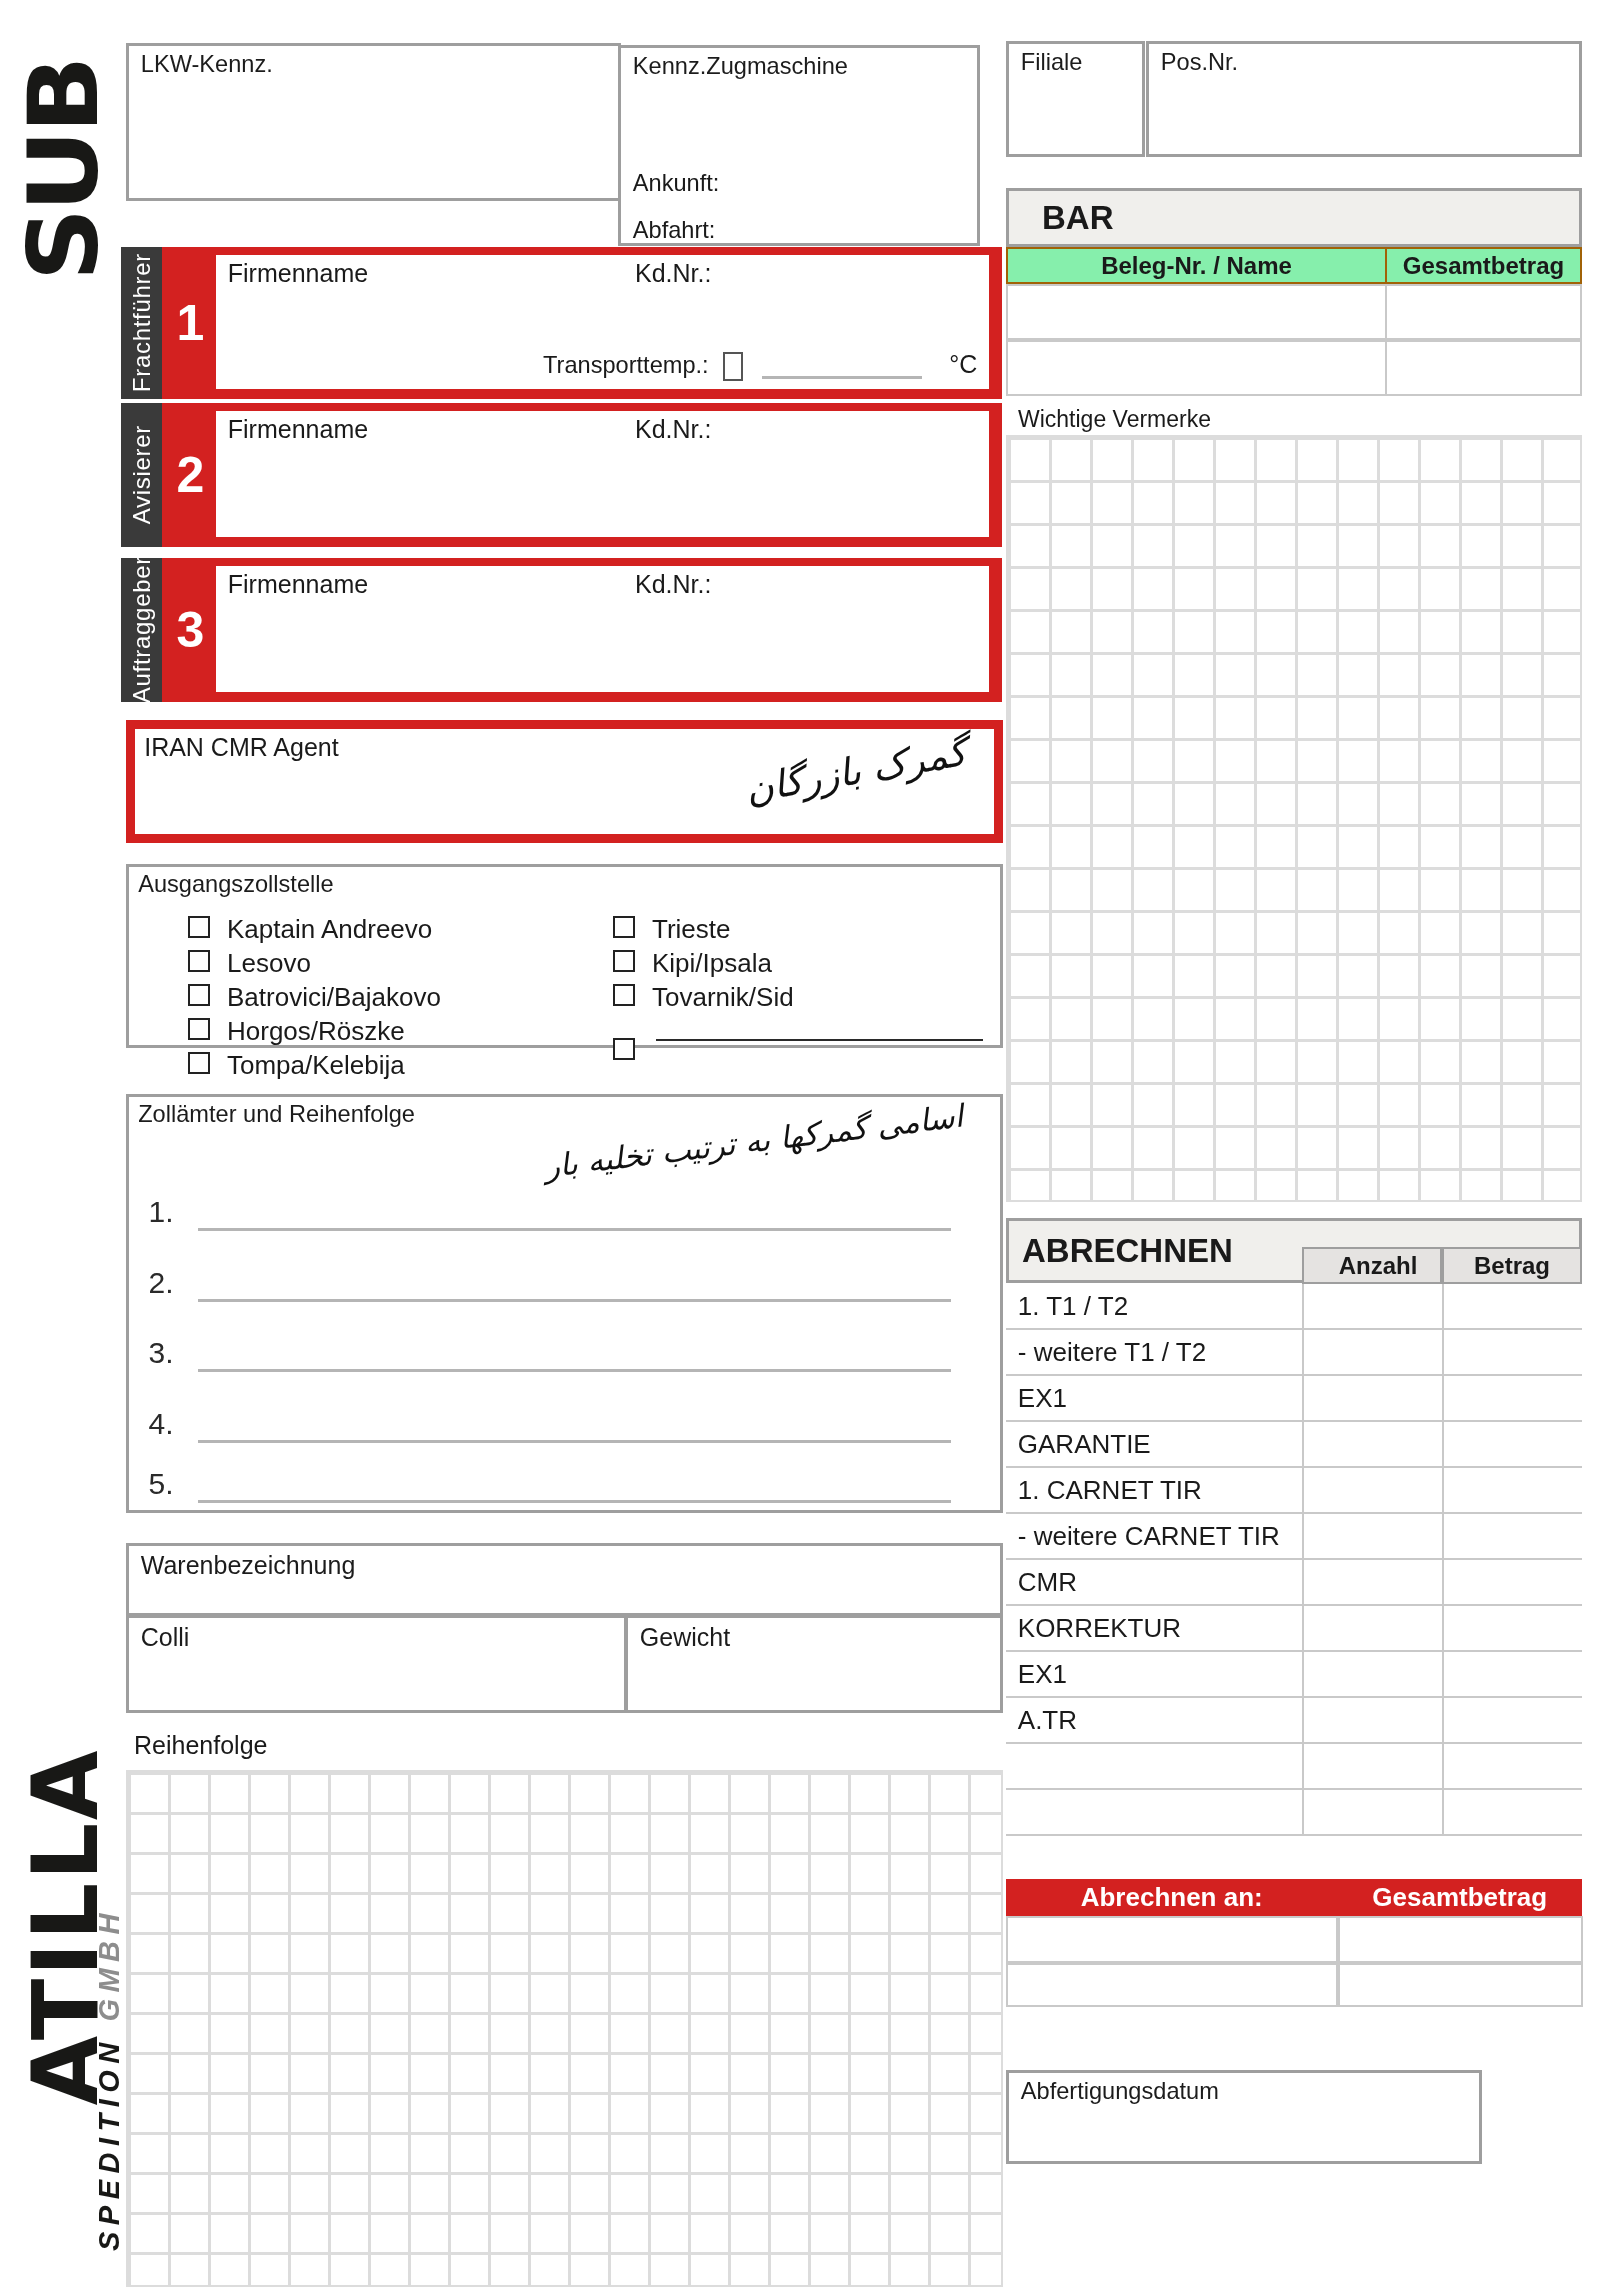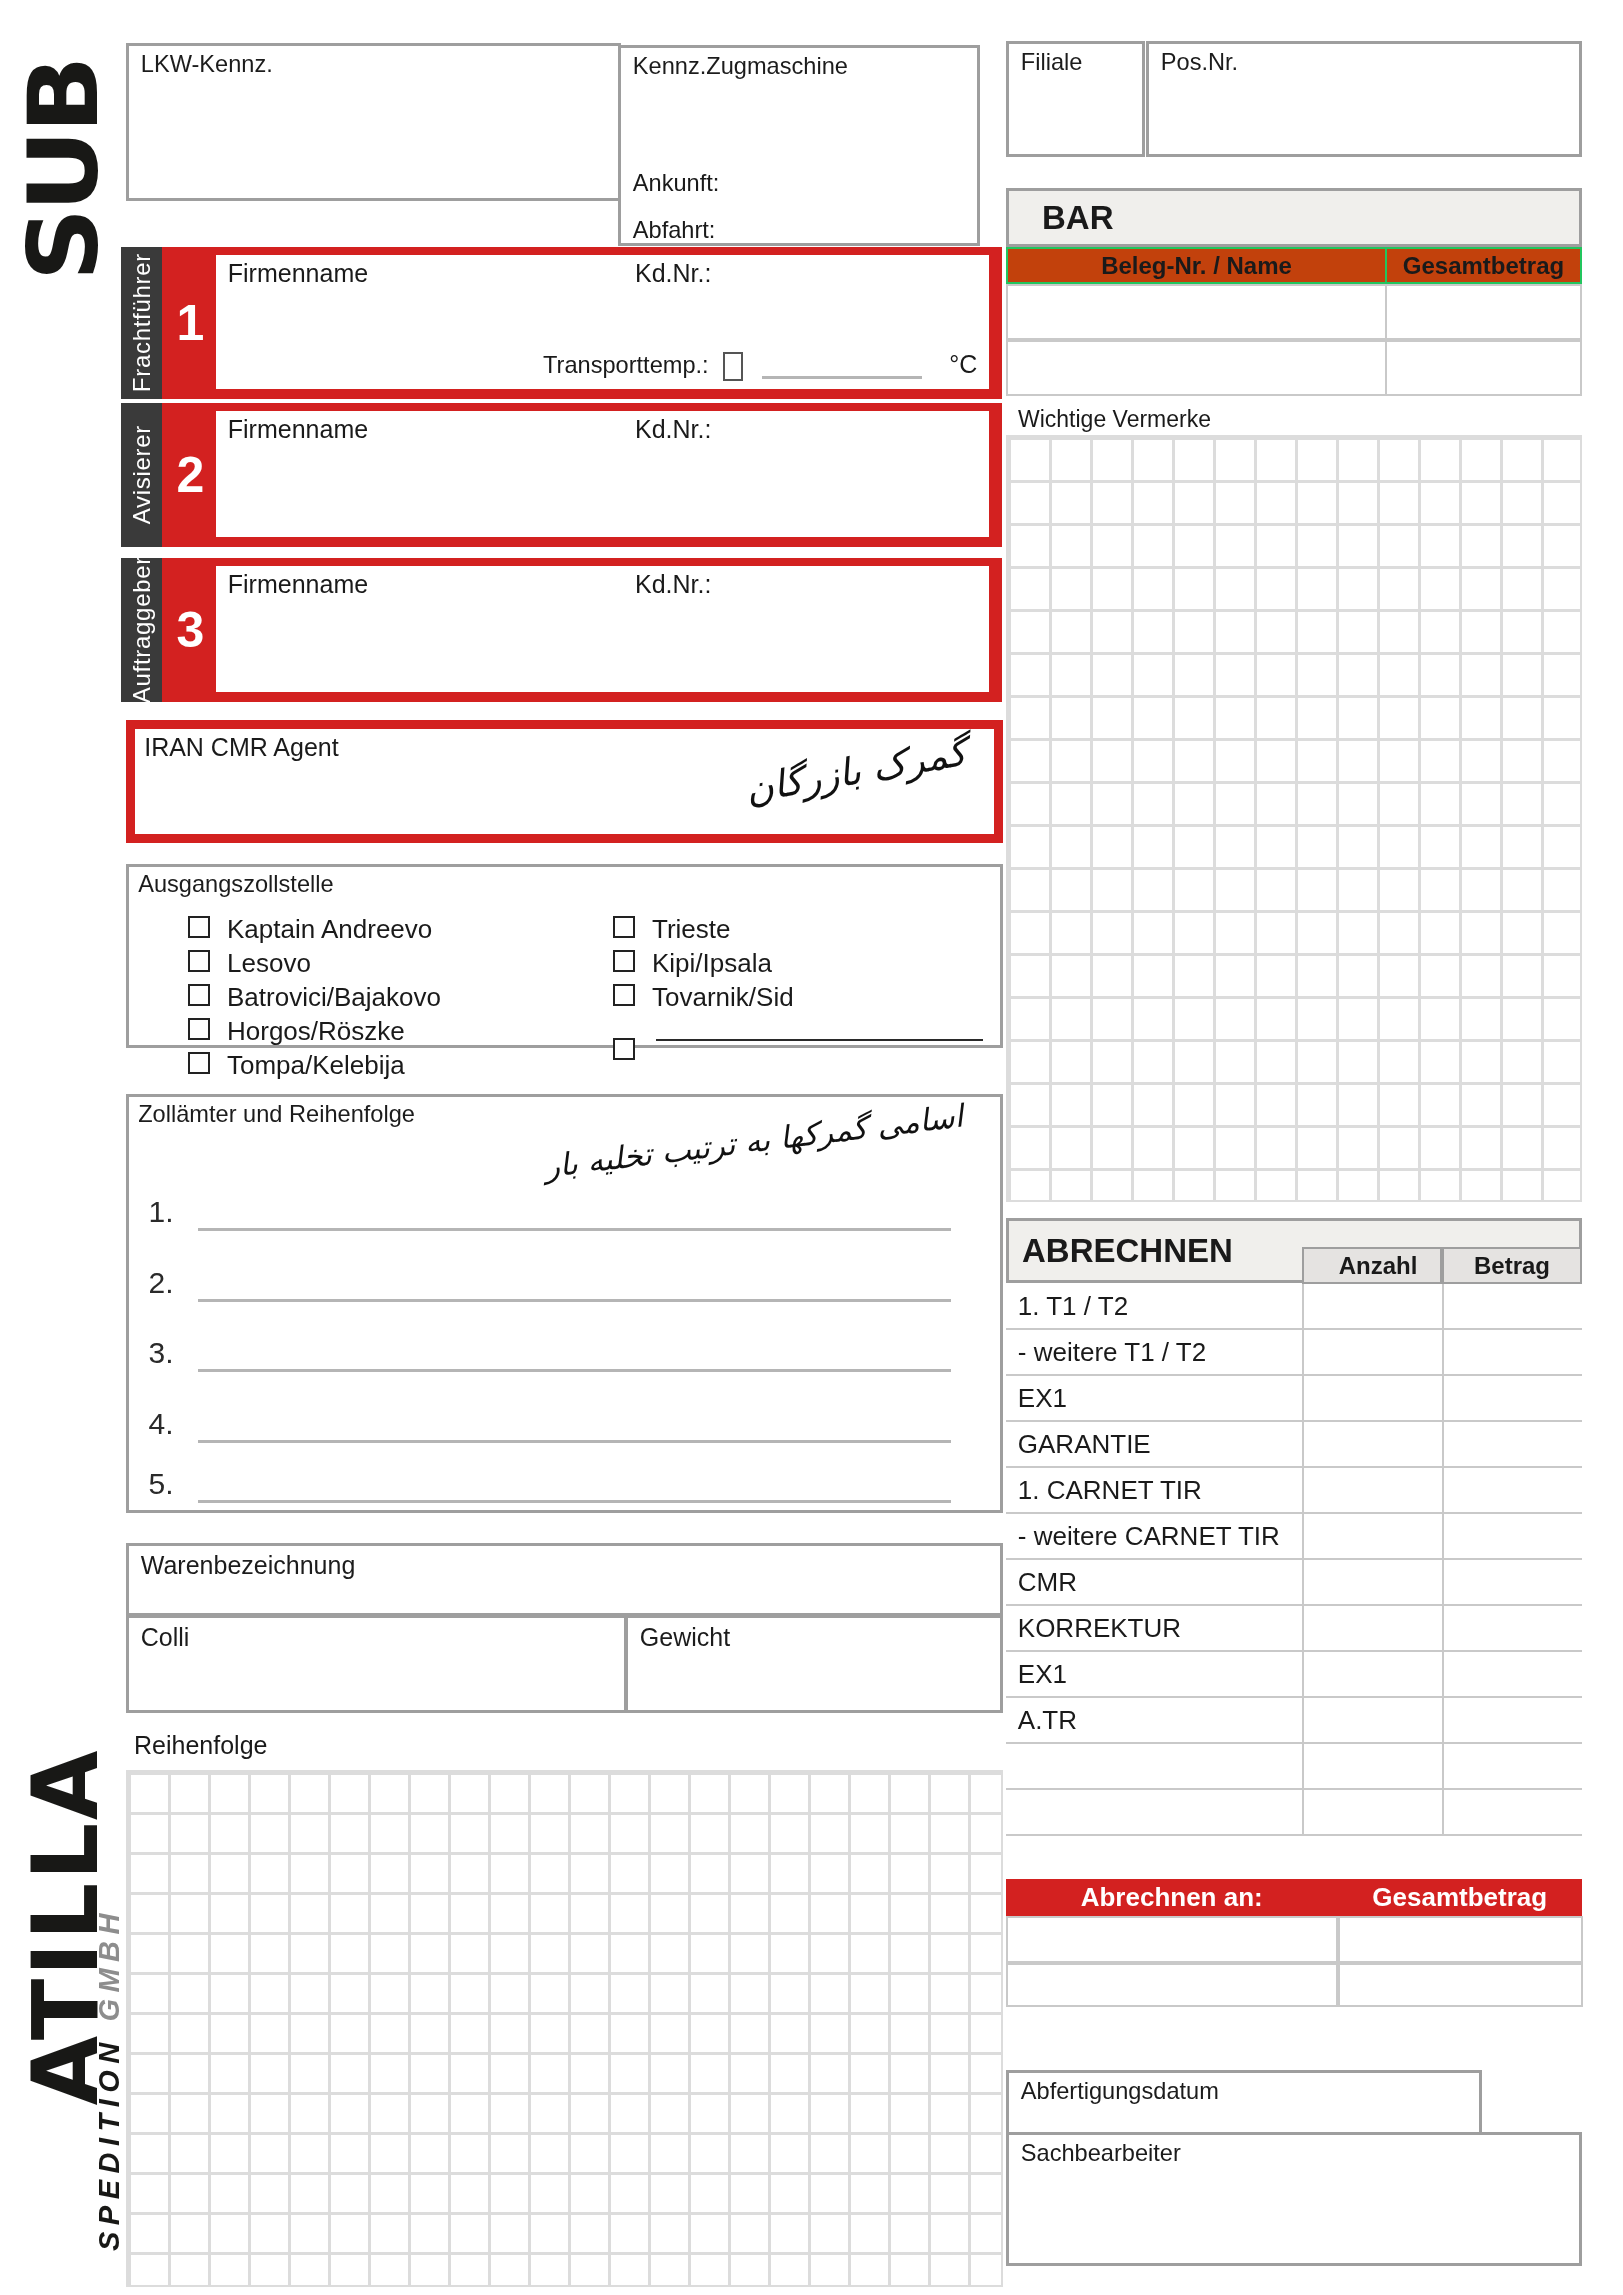--- a/index.html
+++ b/index.html
@@ -25,21 +25,21 @@
   .cb{position:absolute;width:22px;height:22px;border:2.6px solid #222;background:#fff;box-sizing:border-box;}
   .opt{position:absolute;font-size:26px;}
   
   .grid{position:absolute;border:2.6px solid #dcdcdc;box-sizing:border-box;
         background-image:linear-gradient(to right,#dcdcdc 2.6px,transparent 2.6px),
                          linear-gradient(to bottom,#dcdcdc 2.6px,transparent 2.6px);}
   
   .thead{position:absolute;background:#f0efec;border:3.3px solid #9e9e9e;box-sizing:border-box;
          display:flex;align-items:center;}
   .thead .t{font-weight:bold;font-size:33px;padding-left:33px;}
-  .hcell{position:absolute;background:#c2410c;border:2px solid #22c55e;box-sizing:border-box;
+  .hcell{position:absolute;background:#86efac;border:2px solid #a16207;box-sizing:border-box;
          display:flex;align-items:center;justify-content:center;font-weight:bold;font-size:24px;}
   .rcell{position:absolute;background:#fff;border:2px solid #c9c9c9;box-sizing:border-box;}
   .arow{position:relative;box-sizing:border-box;border-bottom:2px solid #c9c9c9;}
   .arow .albl{position:absolute;left:11.8px;top:50%;transform:translateY(-50%);font-size:26px;}
   .vdiv{position:absolute;top:0;bottom:0;width:2px;background:#c9c9c9;}
   .redbar{position:absolute;background:#d32120;display:flex;}
   .redbar div{color:#fff;font-weight:bold;font-size:26px;display:flex;align-items:center;justify-content:center;}
   
   .uline-gray{position:absolute;border-bottom:3.3px solid #b5b5b5;}
   .uline-dark{position:absolute;border-bottom:2.6px solid #2a2a2a;}
@@ -259,18 +259,15 @@
     <div style="width:245px;">Gesamtbetrag</div>
   </div>
   <div class="rcell" style="left:1006px;top:1916px;width:332px;height:47px;"></div>
   <div class="rcell" style="left:1338px;top:1916px;width:245px;height:47px;"></div>
   <div class="rcell" style="left:1006px;top:1963px;width:332px;height:44px;"></div>
   <div class="rcell" style="left:1338px;top:1963px;width:245px;height:44px;"></div>
 
   <div class="gbox" style="left:1006px;top:2038px;width:476px;height:94px;margin-top:32px;">
     <span class="boxlabel" style="font-size:23.6px;">Abfertigungsdatum</span>
   </div>
-  <div class="gbox" style="left:1006px;top:2132px;width:576px;height:134px;">
-    <span class="boxlabel" style="font-size:23.6px;">Sachbearbeiter</span>
-  </div>
 
 </div>
 
 
 </body></html>

